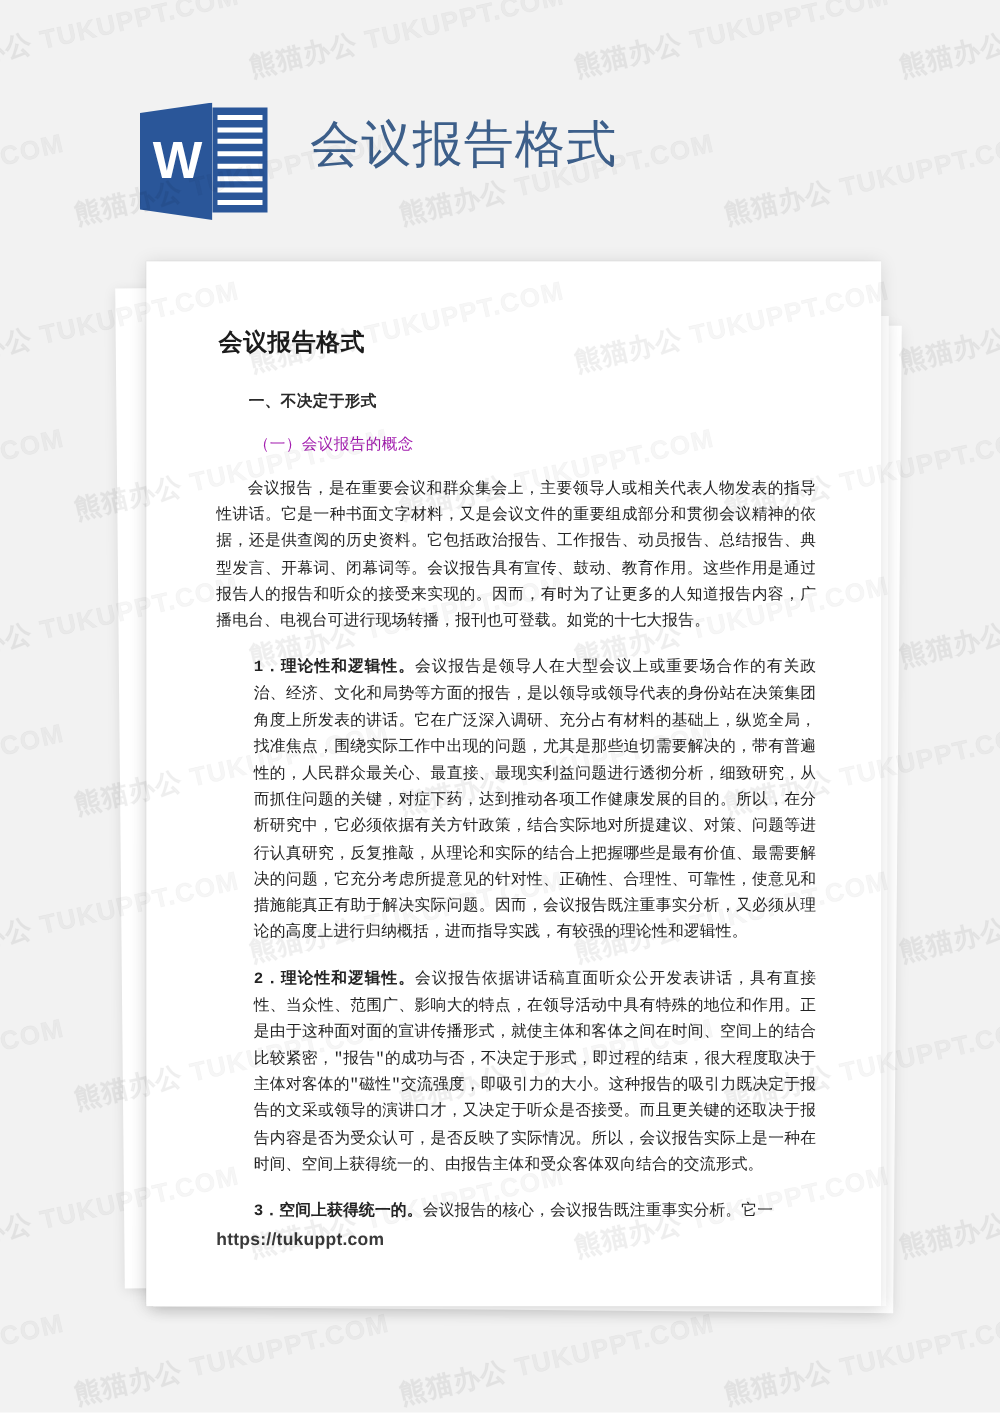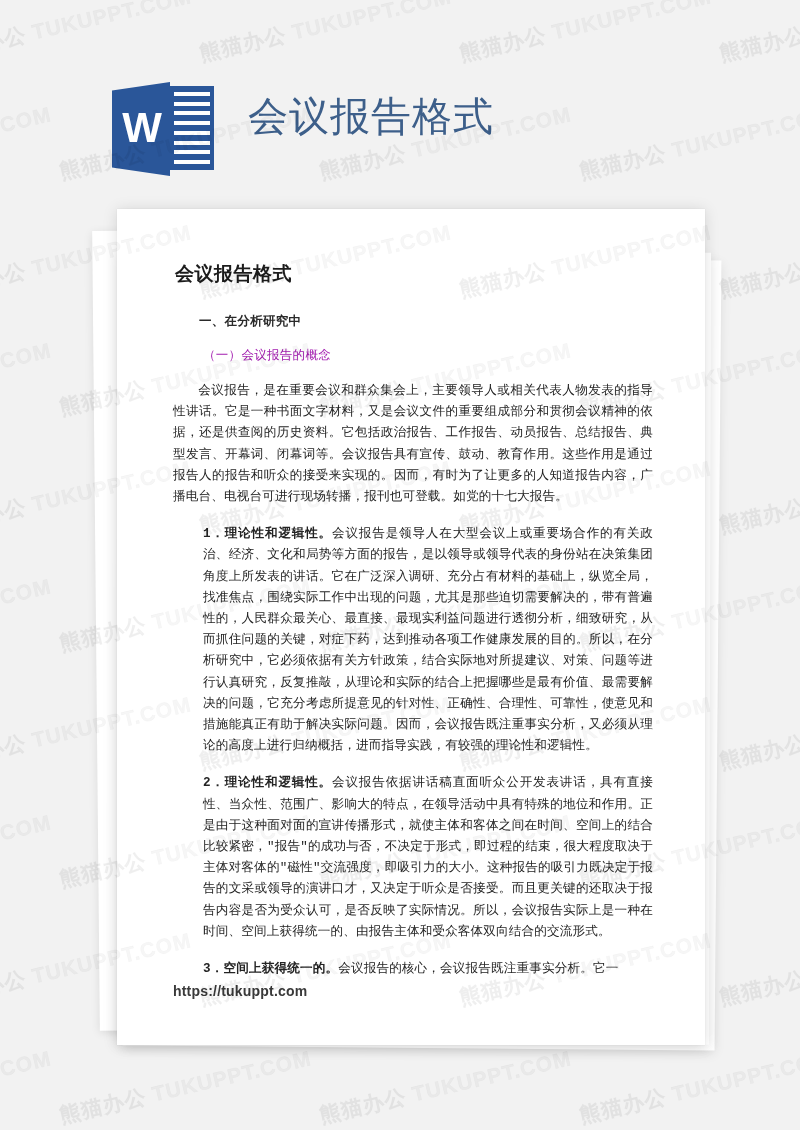--- a/index.html
+++ b/index.html
@@ -245,21 +245,21 @@
 
 <div class="sheet" id="sheet-back-left"></div>
 <div class="sheet" id="sheet-bottom-a"></div>
 <div class="sheet" id="sheet-bottom-b"></div>
 
 <div id="doc-page">
   <div id="doc-inner">
 
     <h1 id="doc-heading">会议报告格式</h1>
 
-    <div class="sec-h1">一、在分析研究中</div>
+    <div class="sec-h1">一、不决定于形式</div>
 
     <div class="sec-h2">（一）会议报告的概念</div>
 
     <p class="para">会议报告，是在重要会议和群众集会上，主要领导人或相关代表人物发表的指导性讲话。它是一种书面文字材料，又是会议文件的重要组成部分和贯彻会议精神的依据，还是供查阅的历史资料。它包括政治报告、工作报告、动员报告、总结报告、典型发言、开幕词、闭幕词等。会议报告具有宣传、鼓动、教育作用。这些作用是通过报告人的报告和听众的接受来实现的。因而，有时为了让更多的人知道报告内容，广播电台、电视台可进行现场转播，报刊也可登载。如党的十七大报告。</p>
 
 
     <p class="para numbered">
       <span class="lead-num">1．</span><span class="bold">理论性和逻辑性。</span><span>会议报告是领导人在大型会议上或重要场合作的有关政治、经济、文化和局势等方面的报告，是以领导或领导代表的身份站在决策集团角度上所发表的讲话。它在广泛深入调研、充分占有材料的基础上，纵览全局，找准焦点，围绕实际工作中出现的问题，尤其是那些迫切需要解决的，带有普遍性的，人民群众最关心、最直接、最现实利益问题进行透彻分析，细致研究，从而抓住问题的关键，对症下药，达到推动各项工作健康发展的目的。所以，在分析研究中，它必须依据有关方针政策，结合实际地对所提建议、对策、问题等进行认真研究，反复推敲，从理论和实际的结合上把握哪些是最有价值、最需要解决的问题，它充分考虑所提意见的针对性、正确性、合理性、可靠性，使意见和措施能真正有助于解决实际问题。因而，会议报告既注重事实分析，又必须从理论的高度上进行归纳概括，进而指导实践，有较强的理论性和逻辑性。</span>
     </p>
 

